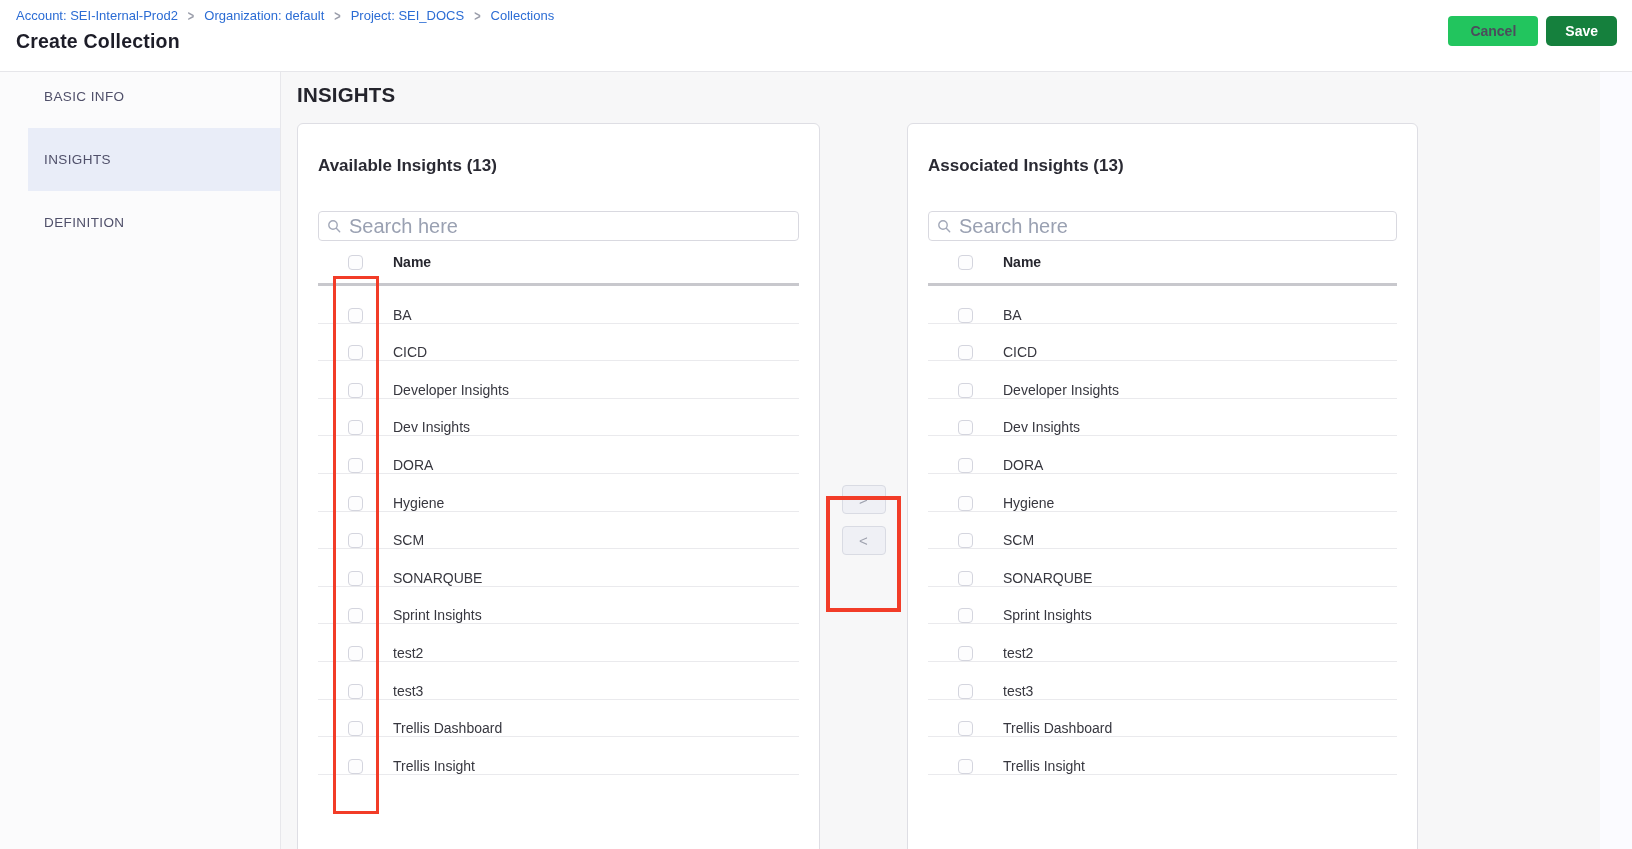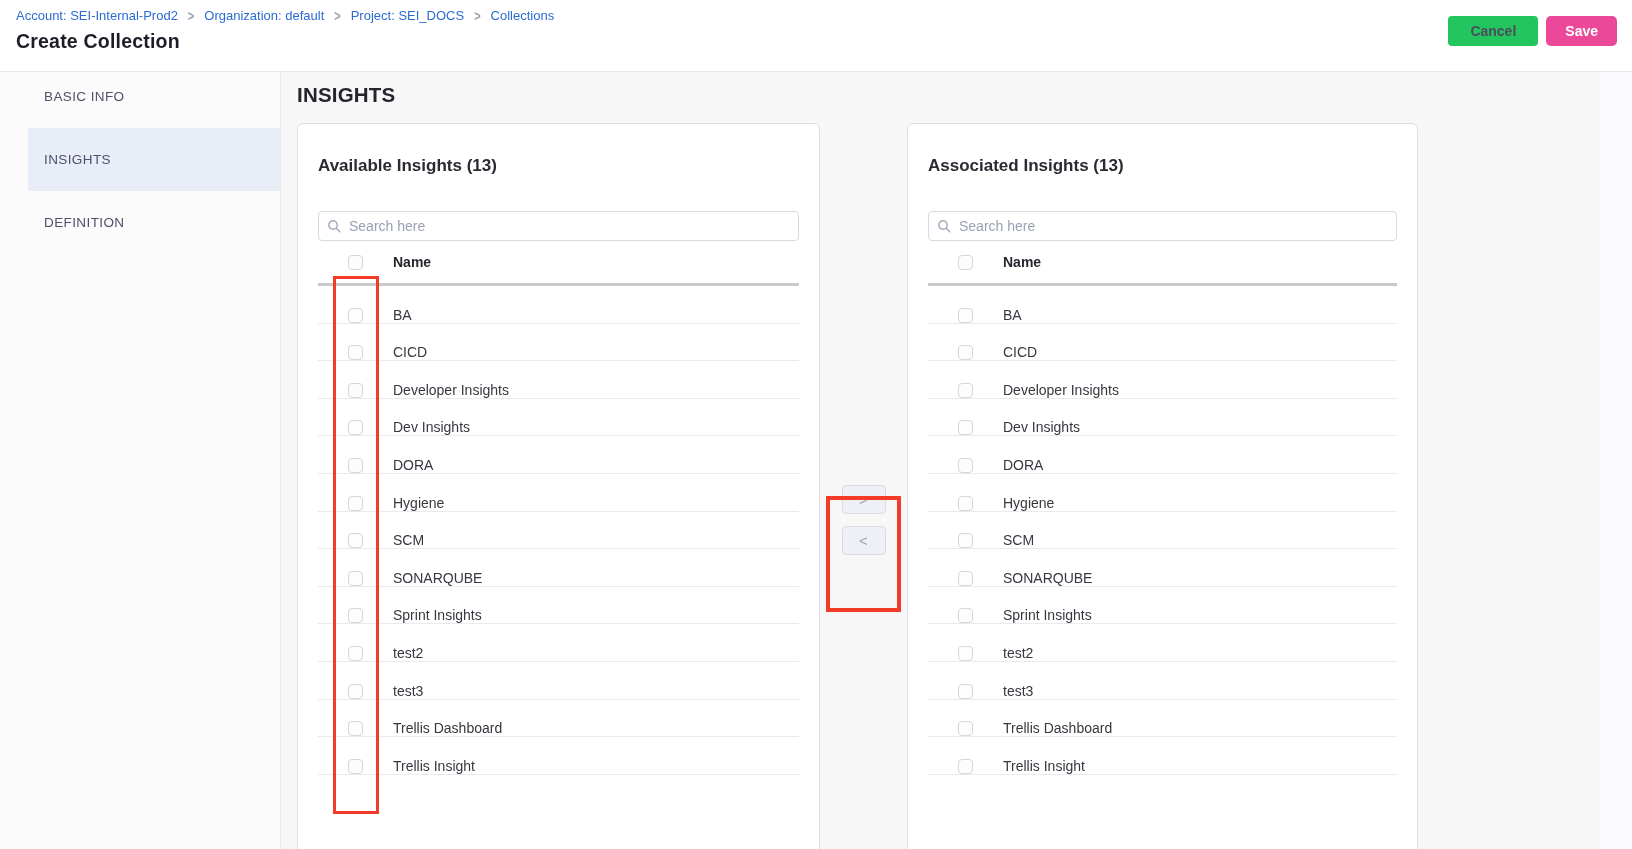--- a/index.html
+++ b/index.html
@@ -17,21 +17,21 @@
     background: #ffffff; border-bottom: 1px solid #e6e6ea; z-index: 3;
   }
   .topbar-inner { padding: 9px 0 0 16px; }
   .breadcrumb { display: flex; align-items: center; gap: 10px; font-size: 13px; line-height: 14px; }
   .crumb { color: #2b6cd4; text-decoration: none; cursor: pointer; }
   .crumb-sep { color: #9a9daa; font-size: 11px; font-weight: 700; transform: scaleY(1.25); }
   .page-title { margin: 7px 0 0; font-size: 19.5px; font-weight: 700; color: #1d1d28; letter-spacing: .2px; }
   .topbar-actions { position: absolute; top: 16px; right: 15px; display: flex; gap: 8px; }
   .btn { height: 30px; border: none; border-radius: 4px; font-family: inherit; font-size: 14px; cursor: pointer; }
   .btn-cancel { background: #22c55e; color: #4c4c5c; font-weight: 600; padding: 0 22px; }
-  .btn-save { background: #ec4899; color: #ffffff; font-weight: 700; padding: 0 19px; border-radius: 5px; }
+  .btn-save { background: #15803d; color: #ffffff; font-weight: 700; padding: 0 19px; border-radius: 5px; }
 
   
   .layout { position: absolute; top: 65px; left: 0; right: 0; bottom: 0; display: flex; }
   .sidebar { width: 281px; flex: none; background: #fbfbfc; border-right: 1px solid #e7e7eb; }
   .nav-item {
     height: 63px; display: flex; align-items: center; padding-left: 44px;
     font-size: 13.5px; letter-spacing: .4px; color: #50506a; cursor: pointer;
   }
   .nav-item.selected { background: #e9edf8; margin-left: 28px; padding-left: 16px; }
 
@@ -46,21 +46,21 @@
     height: 760px; padding: 32px 20px 0; overflow: hidden;
   }
   .card.left { width: 523px; }
   .card.right { width: 511px; }
   .card-title { font-size: 17px; line-height: 19px; font-weight: 700; color: #2a2a33; }
 
   .search-wrap { margin-top: 36px; position: relative; height: 30px; }
   .search-icon { position: absolute; left: 9px; top: 8px; width: 14px; height: 14px; pointer-events: none; }
   .search-input {
     width: 100%; height: 30px; border: 1px solid #d9d9e0; border-radius: 4px;
-    padding: 0 10px 0 30px; font-size: 14px; color: #333; background: #fff; font-family: inherit; outline: none;
+    padding: 0 10px 0 30px; font-size: 20px; color: #333; background: #fff; font-family: inherit; outline: none;
   }
   .search-input::placeholder { color: #9aa1b2; }
 
   .thead { display: flex; align-items: center; height: 45px; border-bottom: 3px solid #c8c8cd; }
   .th-name { font-size: 14px; font-weight: 700; color: #26262e; padding-left: 12px; }
   .trow { display: flex; align-items: flex-end; height: 37.6px; border-bottom: 1px solid #eaeaed; cursor: pointer; }
   .cb-cell { flex: 0 0 63px; padding-left: 30px; display: flex; align-items: center; }
   .cb {
     width: 15px; height: 15px; border: 1.5px solid #d4d5de; border-radius: 4px;
     background: #fdfdfe; flex: none; cursor: pointer;

